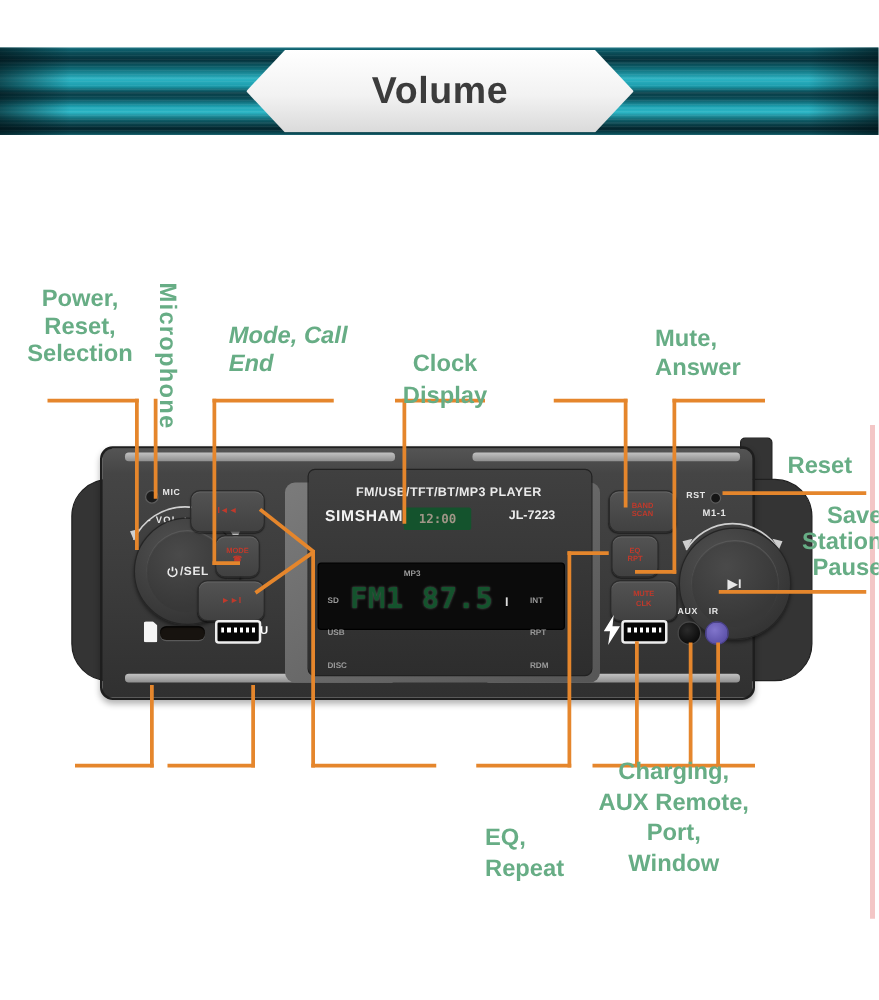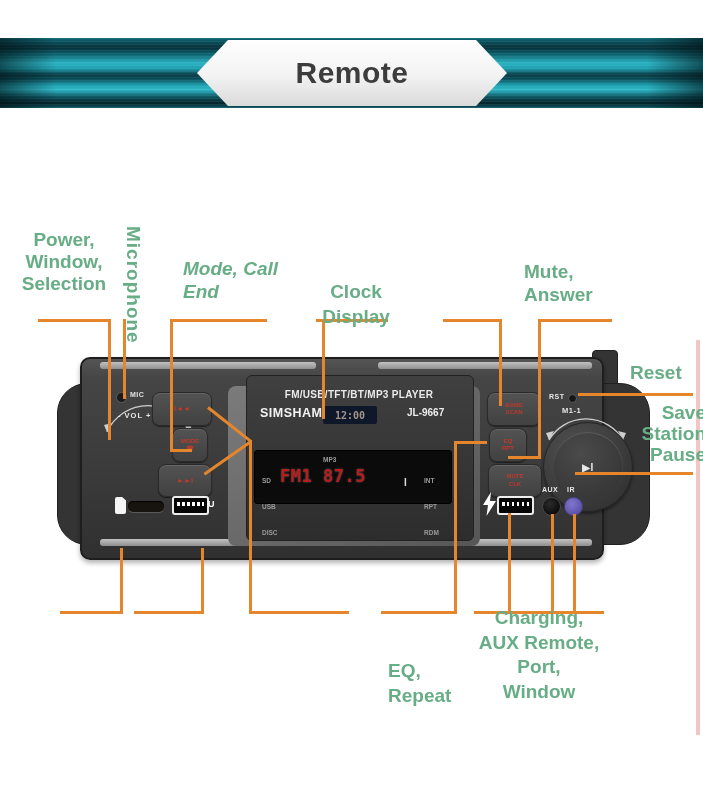--- a/index.html
+++ b/index.html
@@ -49,21 +49,21 @@
   .redtxt2{font-size:6px;line-height:7.5px;}
   #pinkline{left:696px;top:340px;width:4px;height:395px;background:#f3c6c6;}
 </style>
 </head>
 <body>
 
 <div id="canvas">
 
   <div id="banner" class="abs">
     <div id="chevron" class="abs" style="left:197px;top:2px;">
-      <div class="banner-line">Remote</div>
+      <div class="banner-line">Volume</div>
     </div>
   </div>
 
   <div class="abs ear" style="left:57px;top:383px;width:55px;height:160px;border-radius:30px 0 0 30px;"></div>
   <div class="abs ear" style="left:592px;top:350px;width:24px;height:40px;border-radius:4px;"></div>
   <div class="abs ear" style="left:592px;top:383px;width:56px;height:160px;border-radius:0 30px 30px 0;"></div>
   <div id="plate" class="abs"></div>
 
   <div class="abs strip" style="left:100px;top:362px;width:216px;"></div>
   <div class="abs strip" style="left:378px;top:362px;width:214px;"></div>
@@ -72,51 +72,60 @@
 
   <div class="abs" style="left:116px;top:392px;width:9px;height:9px;border-radius:50%;background:#1b1b1b;border:1px solid #5d5d5d;"></div>
   <div class="abs wsmall" style="left:130px;top:391px;font-size:7px;">MIC</div>
 
   <svg class="abs" style="left:100px;top:392px;" width="96" height="42" viewBox="0 0 96 42">
     <path d="M7 40 A45 45 0 0 1 89 40" fill="none" stroke="#cfcfcf" stroke-width="1.3"></path>
     <path d="M7 40 l-3 -7 l8 -2 z" fill="#cfcfcf"></path>
     <path d="M89 40 l3 -7 l-8 -2 z" fill="#cfcfcf"></path>
   </svg>
   <div class="abs wsmall" style="left:118px;top:411px;letter-spacing:1px;">- VOL +</div>
+  <div class="abs knob" style="left:107px;top:414px;width:84px;height:84px;">
+    <div class="knob-inner">
+      <svg width="10" height="11" viewBox="0 0 12 13" style="margin-right:1px;">
+        <path d="M6 1.5 V6" stroke="#e8e8e8" stroke-width="1.6" fill="none"></path>
+        <path d="M3.4 3.4 a4.2 4.2 0 1 0 5.2 0" stroke="#e8e8e8" stroke-width="1.5" fill="none"></path>
+      </svg>
+      <span>/SEL</span>
+    </div>
+  </div>
 
   <div class="abs btn" style="left:152px;top:392px;width:58px;height:32px;">
     <span>I◄◄</span>
   </div>
   <div class="abs btn" style="left:172px;top:428px;width:34px;height:32px;">
     <span class="redtxt2">MODE</span>
     <span class="redtxt2">☎</span>
   </div>
   <div class="abs btn" style="left:158px;top:464px;width:52px;height:31px;">
     <span>►►I</span>
   </div>
 
   <div id="panel-frame" class="abs"></div>
   <div id="panel" class="abs"></div>
   <div class="abs" style="left:246px;top:389px;width:226px;text-align:center;color:#eaeaea;font-size:10px;font-weight:bold;letter-spacing:.3px;">FM/USB/TFT/BT/MP3 PLAYER</div>
   <div class="abs" style="left:260px;top:406px;color:#f2f2f2;font-size:12.5px;font-weight:bold;letter-spacing:.5px;">
     <span>SIMSHAM</span><sup style="font-size:7px;">+</sup>
   </div>
-  <div class="abs" style="left:323px;top:406px;width:54px;height:18px;background:#0f172a;border-radius:2px;display:flex;align-items:center;justify-content:center;">
+  <div class="abs" style="left:323px;top:406px;width:54px;height:18px;background:#14532d;border-radius:2px;display:flex;align-items:center;justify-content:center;">
     <span style="font-family:'DejaVu Sans Mono',monospace;font-size:10px;color:#a09687;font-weight:bold;">12:00</span>
   </div>
-  <div class="abs" style="left:407px;top:407px;color:#ededed;font-size:10px;font-weight:bold;">JL-9667</div>
+  <div class="abs" style="left:407px;top:407px;color:#ededed;font-size:10px;font-weight:bold;">JL-7223</div>
 
   <div id="lcd" class="abs"></div>
   <div class="abs lcd-side" style="left:323px;top:453px;">MP3</div>
   <div class="abs lcd-side" style="left:262px;top:461px;">
     <div>SD</div>
     <div>USB</div>
     <div>DISC</div>
   </div>
-  <div class="abs" style="left:280px;top:466px;font-family:'DejaVu Sans Mono',monospace;font-weight:bold;font-size:17px;color:#b91c1c;letter-spacing:.5px;text-shadow:0 0 2px rgba(255,255,255,.35);">FM1 87.5</div>
+  <div class="abs" style="left:280px;top:466px;font-family:'DejaVu Sans Mono',monospace;font-weight:bold;font-size:23px;color:#14532d;letter-spacing:.5px;text-shadow:0 0 2px rgba(255,255,255,.35);">FM1 87.5</div>
   <div class="abs" style="left:404px;top:477px;color:#dcdcdc;font-size:10px;font-weight:bold;">I</div>
   <div class="abs lcd-side" style="left:424px;top:461px;">
     <div>INT</div>
     <div>RPT</div>
     <div>RDM</div>
   </div>
 
   <div class="abs btn" style="left:487px;top:392px;width:52px;height:32px;">
     <span class="redtxt2">BAND</span>
     <span class="redtxt2">SCAN</span>
@@ -189,21 +198,21 @@
   <div class="abs ln" style="left:454px;top:441px;width:3px;height:173px;"></div>
   <div class="abs ln" style="left:381px;top:611px;width:76px;height:3px;"></div>
   <div class="abs ln" style="left:508px;top:513px;width:3px;height:100px;"></div>
   <div class="abs ln" style="left:551px;top:514px;width:3px;height:99px;"></div>
   <div class="abs ln" style="left:573px;top:514px;width:3px;height:99px;"></div>
   <div class="abs ln" style="left:474px;top:611px;width:130px;height:3px;"></div>
 
   <div id="pinkline" class="abs"></div>
 
   <div class="abs lbl" style="left:14px;top:229px;width:100px;text-align:center;line-height:22px;">Power,
-Window,
+Reset,
 Selection</div>
   <div class="abs lbl" style="left:122px;top:226px;writing-mode:vertical-rl;letter-spacing:1px;">Microphone</div>
   <div class="abs lbl" style="left:183px;top:257px;font-style:italic;">Mode, Call
 End</div>
   <div class="abs lbl" style="left:315px;top:279px;width:82px;text-align:center;line-height:25px;">Clock
 Display</div>
   <div class="abs lbl" style="left:524px;top:260px;">Mute,
 Answer</div>
   <div class="abs lbl" style="left:630px;top:361px;">Reset</div>
   <div class="abs lbl" style="left:626px;top:402px;width:80px;text-align:right;line-height:21px;">Save

